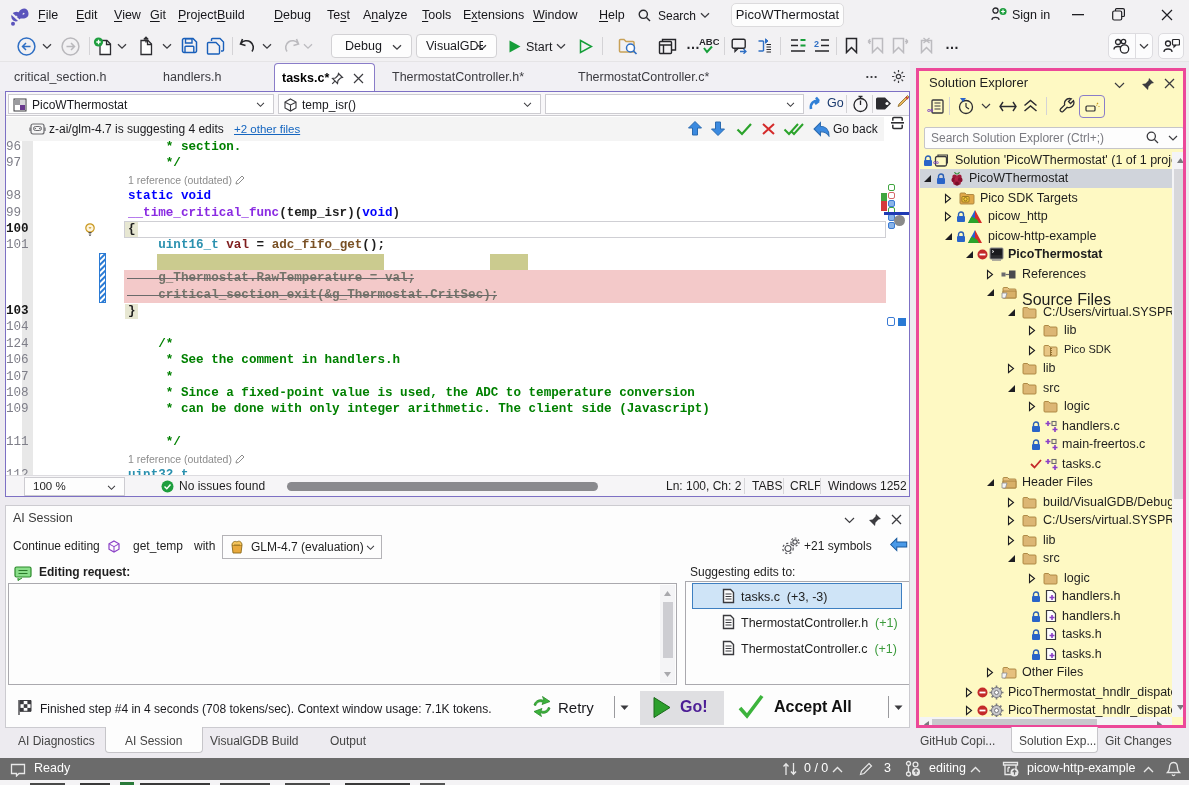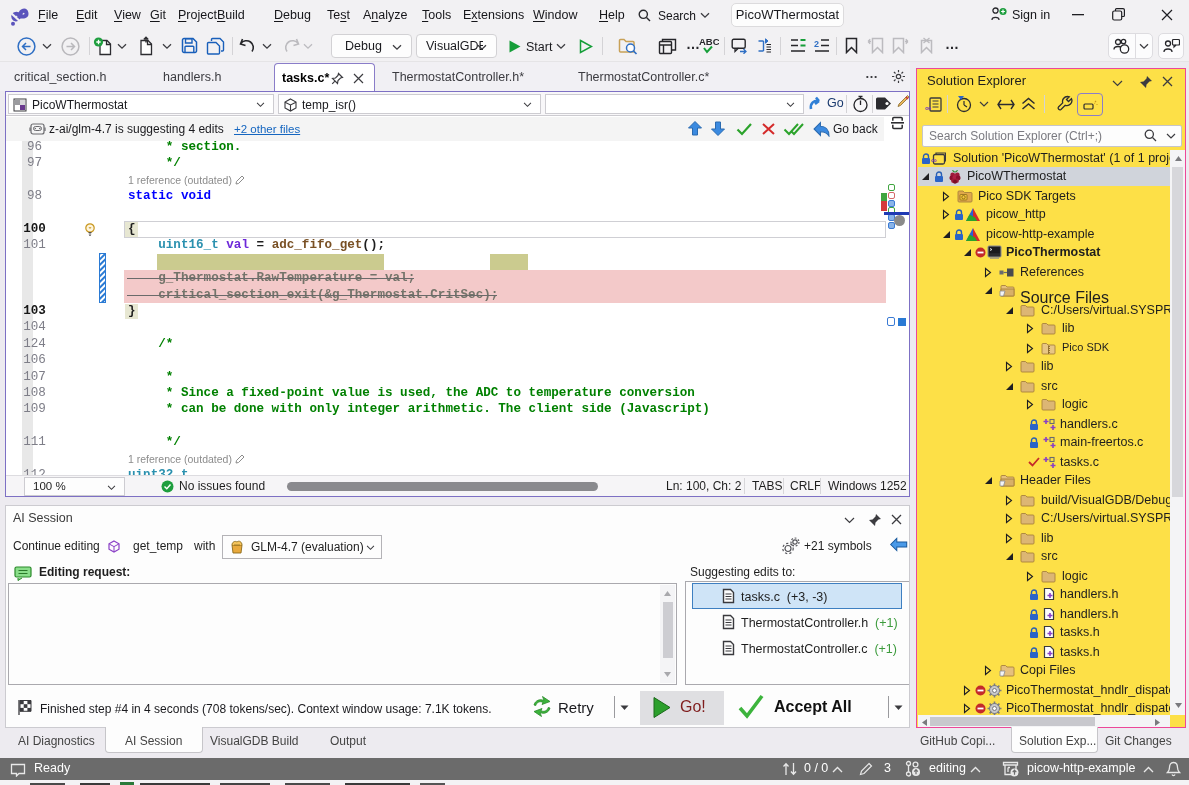--- a/index.html
+++ b/index.html
@@ -21,32 +21,32 @@
 #tabrow { left:0px; top:62px; width:910px; height:29px; background:#f1f0f4; }
 .tabtxt { position:absolute; top:8px; font-size:12.5px; color:#3b3b40; }
 #activetab { position:absolute; left:274px; top:1px; width:101px; height:29px; background:#ffffff; border:1px solid #8a7dc9; border-bottom:none; border-radius:4px 4px 0 0; }
 
 #edgroup { left:5px; top:91px; width:905px; height:406px; background:#ffffff; border:1px solid #7d70c4; }
 #navbar { position:absolute; left:0; top:0; width:903px; height:24px; background:#f8f7f9; border-bottom:1px solid #cccbd0; }
 .navcombo { position:absolute; top:2px; height:20px; background:#ffffff; border:1px solid #cdccd1; font-size:12px; color:#1a1a1e; }
 #banner { position:absolute; left:0; top:25px; width:878px; height:24px; background:#f4f4f4; }
 #code { position:absolute; left:0; top:49px; width:903px; height:334px; background:#ffffff; overflow:hidden; font-family:"Liberation Mono", monospace; font-size:12.6px; font-weight:bold; }
 .cl { position:absolute; left:0; width:903px; height:17px; line-height:17px; white-space:pre; }
-.ln { position:absolute; left:0; width:57px; text-align:center; color:#7e7e88; font-weight:normal; }
+.ln { position:absolute; left:0; width:57px; text-align:left; color:#7e7e88; font-weight:normal; }
 .lnb { color:#161616; font-weight:bold; }
 .ct { position:absolute; left:122px; }
-.kw { color:#0000ff; } .cm { color:#008000; } .mac { color:#8a2be2; } .ty { color:#2b91af; } .fn { color:#795024; } .lv { color:#6d28d9; }
+.kw { color:#0000ff; } .cm { color:#008000; } .mac { color:#8a2be2; } .ty { color:#2b91af; } .fn { color:#795024; } .lv { color:#7f1d1d; }
 .codelens { position:absolute; left:122px; font-family:"Liberation Sans",sans-serif; font-size:10.5px; color:#8c8c8c; font-weight:normal; }
 #estatus { position:absolute; left:0; top:383px; width:903px; height:21px; background:#f6f5f7; border-top:1px solid #dddce0; font-size:11.5px; }
 
 #aipanel { left:5px; top:505px; width:905px; height:223px; background:#fdfdfd; border:1px solid #cccbd0; }
 
 .paneltabs { font-size:12px; color:#444; }
 
-#sepanel { left:916px; top:68px; width:270px; height:660px; background:#fde047; border:1px solid #ec4899; }
+#sepanel { left:916px; top:68px; width:270px; height:660px; background:#fef9c3; border:3px solid #ec4899; }
 
 #statusbar { left:0; top:758px; width:1189px; height:22px; background:#6b6b6b; color:#ffffff; font-size:12.5px; }
 #bottomsliver { left:0; top:780px; width:1189px; height:5px; background:#f4f3f5; }
 </style>
 </head>
 <body>
 <div class="abs" id="titlebar">
   <svg class="abs" style="left:10px;top:4px" width="20" height="23" viewBox="0 0 20 23">
     <g transform="rotate(-20 10 11)">
         <path d="M3 11.5 C3 7.5 7.5 7.5 9.5 11 C11.5 14.5 16.5 14.8 16.8 11 C17 7.5 12.5 7 10.5 10.5 C8.8 13.8 3.5 15.5 3 11.5 Z" fill="none" stroke="#5b54bc" stroke-width="4"></path>
@@ -349,41 +349,42 @@
       </g>
     </svg>
   <div id="code">
     <div class="abs" style="left:16px;top:0;width:11px;height:334px;background:#e8e8e8"></div>
     <div class="cl" style="top:-2px"><span class="ln">96</span><span class="ct cm"><span style="color:#fff">    </span> * section.</span></div>
     <div class="cl" style="top:14px"><span class="ln">97</span><span class="ct cm"><span style="color:#fff">    </span> */</span></div>
     <div class="codelens" style="top:33px">1 reference (outdated) <svg width="10" height="10" viewBox="0 0 10 10" style="vertical-align:-1px">
           <path d="M7 1 L9 3 L3.5 8.5 L1 9 L1.5 6.5 Z" fill="none" stroke="#8c8c8c" stroke-width="1"></path>
         </svg></div>
     <div class="cl" style="top:47px"><span class="ln">98</span><span class="ct"><span class="kw">static void</span></span></div>
+    <div class="cl" style="top:64px"><span class="ln">99</span><span class="ct"><span class="mac">__time_critical_func</span>(temp_isr)(<span class="kw">void</span>)</span></div>
     <div class="abs" style="left:118px;top:80px;width:762px;height:17px;border:1px solid #cfcfd4"></div>
     <div class="abs" style="left:119px;top:81px;width:13px;height:15px;background:#e7e7d2"></div>
     <div class="cl" style="top:80px"><span class="ln lnb">100</span><span class="ct">{</span></div>
     <svg class="abs" style="left:78px;top:82px" width="12" height="14" viewBox="0 0 12 14">
         <circle cx="6" cy="5" r="4.2" fill="#fef4dc" stroke="#c8971e" stroke-width="1.2"></circle>
         <path d="M4.5 9.5 H7.5 M4.8 11 H7.2 M5.3 12.5 H6.7" stroke="#55504a" stroke-width="1.1"></path>
         <path d="M5 4 L6 5.5 L7 4" fill="none" stroke="#c8971e" stroke-width="0.9"></path>
       </svg>
     <div class="cl" style="top:96px"><span class="ln">101</span><span class="ct">    <span class="ty">uint16_t</span> <span class="lv">val</span> = <span class="fn">adc_fifo_get</span>();</span></div>
     <div class="abs" style="left:151px;top:113px;width:227px;height:16px;background:#cbcb8f"></div>
     <div class="abs" style="left:484px;top:113px;width:38px;height:16px;background:#cbcb8f"></div>
     <div class="abs" style="left:118px;top:129px;width:762px;height:33px;background:#f3c9c9"></div>
     <div class="cl" style="top:129px;color:#74746a"><span class="ct">    g_Thermostat.RawTemperature = val;</span></div>
     <div class="abs" style="left:121px;top:137px;width:287px;height:1px;background:#6a6a6a"></div>
     <div class="cl" style="top:146px;color:#74746a"><span class="ct">    critical_section_exit(&amp;g_Thermostat.CritSec);</span></div>
     <div class="abs" style="left:121px;top:154px;width:370px;height:1px;background:#6a6a6a"></div>
     <div class="abs" style="left:119px;top:163px;width:13px;height:15px;background:#e7e7d2"></div>
     <div class="cl" style="top:162px"><span class="ln lnb">103</span><span class="ct">}</span></div>
     <div class="cl" style="top:178px"><span class="ln">104</span></div>
     <div class="cl" style="top:195px"><span class="ln">124</span><span class="ct cm">    /*</span></div>
-    <div class="cl" style="top:211px"><span class="ln">106</span></div>
+    <div class="cl" style="top:211px"><span class="ln">106</span><span class="ct cm">     * See the comment in handlers.h</span></div>
     <div class="cl" style="top:228px"><span class="ln">107</span><span class="ct cm">     *</span></div>
     <div class="cl" style="top:244px"><span class="ln">108</span><span class="ct cm">     * Since a fixed-point value is used, the ADC to temperature conversion</span></div>
     <div class="cl" style="top:260px"><span class="ln">109</span><span class="ct cm">     * can be done with only integer arithmetic. The client side (Javascript)</span></div>
     <div class="cl" style="top:293px"><span class="ln">111</span><span class="ct cm">     */</span></div>
     <div class="codelens" style="top:312px">1 reference (outdated) <svg width="10" height="10" viewBox="0 0 10 10" style="vertical-align:-1px">
           <path d="M7 1 L9 3 L3.5 8.5 L1 9 L1.5 6.5 Z" fill="none" stroke="#8c8c8c" stroke-width="1"></path>
         </svg></div>
     <div class="cl" style="top:326px"><span class="ln">112</span><span class="ct ty">uint32_t</span></div>
     <svg class="abs" style="left:93px;top:112px" width="7" height="50" viewBox="0 0 7 50">
       <defs>
@@ -522,21 +523,21 @@
   </svg>
   <span class="abs" style="left:552px;top:193px;font-size:15px;color:#1a1a1e">Retry</span>
   <div class="abs" style="left:608px;top:190px;width:1px;height:22px;background:#9a9a9e"></div>
   <svg class="abs" style="left:614px;top:199px" width="9" height="6" viewBox="0 0 9 6">
       <path d="M0.5 0.5 L4.5 5 L8.5 0.5 Z" fill="#3a3a3e"></path>
     </svg>
   <div class="abs" style="left:634px;top:185px;width:84px;height:34px;background:#dfdfe2"></div>
   <svg class="abs" style="left:646px;top:190px" width="20" height="23" viewBox="0 0 20 23">
       <path d="M2 1.5 L18 11.5 L2 21.5 Z" fill="#2ca02c" stroke="#1a6a1a" stroke-width="1"></path>
     </svg>
-  <span class="abs" style="left:674px;top:192px;font-size:16px;font-weight:normal;color:#7f1d1d">Go!</span>
+  <span class="abs" style="left:674px;top:192px;font-size:16px;font-weight:bold;color:#4c1d95">Go!</span>
   <svg class="abs" style="left:730px;top:187px" width="30" height="28" viewBox="0 0 30 28">
       <path d="M4 15 L11 23 L26 3" fill="none" stroke="#3cb43c" stroke-width="3.6"></path>
     </svg>
   <span class="abs" style="left:768px;top:192px;font-size:16px;font-weight:bold;color:#111">Accept All</span>
   <div class="abs" style="left:882px;top:190px;width:1px;height:22px;background:#9a9a9e"></div>
   <svg class="abs" style="left:888px;top:199px" width="9" height="6" viewBox="0 0 9 6">
       <path d="M0.5 0.5 L4.5 5 L8.5 0.5 Z" fill="#3a3a3e"></path>
     </svg>
 </div>
 <div class="abs paneltabs" style="left:5px;top:727px;width:905px;height:29px">
@@ -850,21 +851,21 @@
       <path d="M7 6 V11 M4.5 8.5 H9.5" stroke="#8a3fc6" stroke-width="1.6"></path>
     </svg>
 <span class="abs" style="left:143px;top:576px;font-size:12.5px;white-space:nowrap">tasks.h</span>
 <svg class="abs" style="left:67px;top:596px" width="8" height="11" viewBox="0 0 8 11">
       <path d="M1.5 1.5 L6.5 5.5 L1.5 9.5 Z" fill="none" stroke="#1e1e22" stroke-width="1.1"></path>
     </svg>
 <svg class="abs" style="left:82px;top:594px" width="16" height="15" viewBox="0 0 16 15">
       <path d="M2 3.5 a1 1 0 0 1 1-1 H6.5 L8 4 H14 a1 1 0 0 1 1 1 V12 a1 1 0 0 1 -1 1 H3 a1 1 0 0 1 -1-1 Z" fill="#e6c07e" stroke="#a8823c" stroke-width="0.9"></path>
       <path d="M1 8 H6 L4.5 13 H1 Z" fill="#f4f4f6" stroke="#8a8a8e" stroke-width="0.8"></path>
     </svg>
-<span class="abs" style="left:103px;top:594px;font-size:12.5px;white-space:nowrap">Copi Files</span>
+<span class="abs" style="left:103px;top:594px;font-size:12.5px;white-space:nowrap">Other Files</span>
 <svg class="abs" style="left:46px;top:616px" width="8" height="11" viewBox="0 0 8 11">
       <path d="M1.5 1.5 L6.5 5.5 L1.5 9.5 Z" fill="none" stroke="#1e1e22" stroke-width="1.1"></path>
     </svg>
 <svg class="abs" style="left:58px;top:616px" width="11" height="11" viewBox="0 0 11 11">
       <circle cx="5.5" cy="5.5" r="5" fill="#c42a2a"></circle>
       <rect x="2.5" y="4.6" width="6" height="1.8" fill="#fff"></rect>
     </svg>
 <svg class="abs" style="left:70px;top:614px" width="15" height="15" viewBox="0 0 15 15">
       <circle cx="7.5" cy="7.5" r="5" fill="#c8c8cc" stroke="#7a7a7e" stroke-width="1"></circle>
       <circle cx="7.5" cy="7.5" r="2" fill="#fdfdfd" stroke="#7a7a7e" stroke-width="1"></circle>

